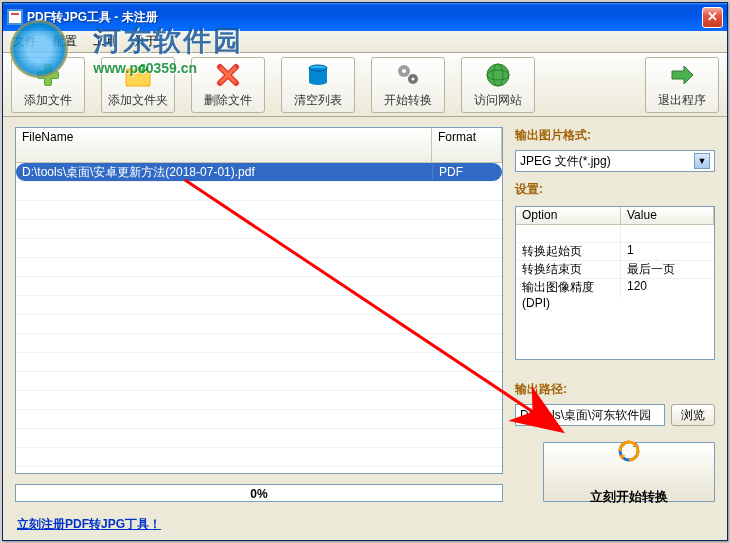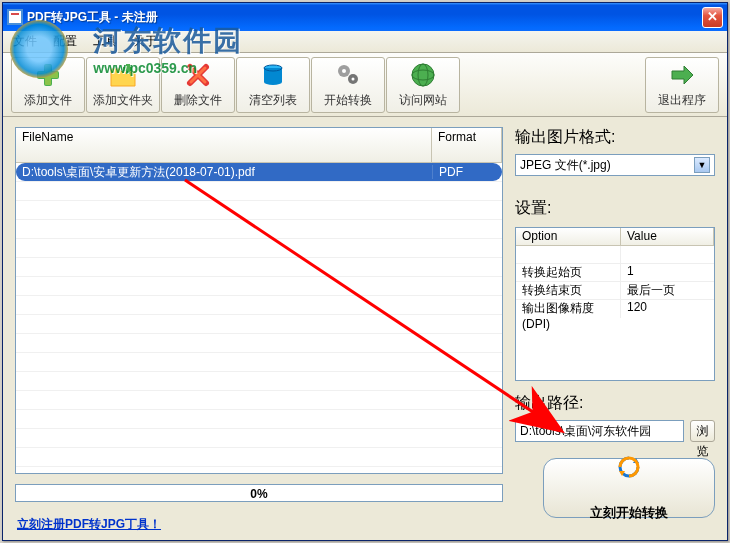--- a/index.html
+++ b/index.html
@@ -14,21 +14,21 @@
 
 .menubar { height: 22px; background: linear-gradient(to bottom, #f4f4ee, #ece9d8); display: flex; align-items: flex-end; padding: 0 2px; border-bottom: 1px solid #aca899; }
 .menu-item { padding: 2px 8px; cursor: pointer; }
 
 .watermark { position: absolute; top: 20px; left: 10px; z-index: 100; opacity: 0.85; pointer-events: none; }
 .watermark-badge { width: 58px; height: 58px; border-radius: 50%; background: radial-gradient(circle, #6ec6ff 30%, #008ad4 60%, #ffa500 75%, #008ad4 85%); display: inline-block; vertical-align: middle; }
 .watermark-text { display: inline-block; vertical-align: middle; margin-left: 22px; }
 .watermark-cn { font-size: 28px; font-weight: bold; color: #1a5a9c; text-shadow: 1px 1px 0 #fff; letter-spacing: 2px; }
 .watermark-url { font-size: 14px; color: #0a8a30; font-weight: bold; text-shadow: 1px 1px 0 #fff; }
 
-.toolbar { height: 64px; background: linear-gradient(to bottom, #fdfdfb, #ece9d8); border-bottom: 1px solid #aca899; display: flex; align-items: center; padding: 4px 8px; gap: 1px; }
+.toolbar { height: 64px; background: linear-gradient(to bottom, #fdfdfb, #ece9d8); border-bottom: 1px solid #aca899; display: flex; align-items: center; padding: 4px 8px; gap: 16px; }
 .tool-btn { width: 74px; height: 56px; background: linear-gradient(to bottom, #fff, #f0efe6); border: 1px solid #b8b4a0; border-radius: 3px; display: flex; flex-direction: column; align-items: center; justify-content: center; cursor: pointer; gap: 3px; }
 .tool-btn .ico { width: 28px; height: 28px; display: flex; align-items: center; justify-content: center; }
 .tool-btn .lbl { font-size: 12px; color: #333; }
 .tool-spacer { flex: 1; }
 
 .body-area { display: flex; padding: 10px 12px; gap: 12px; height: calc(100% - 28px - 22px - 64px - 28px); }
 
 .left-col { flex: 1; display: flex; flex-direction: column; }
 .file-table { flex: 1; background: #fff; border: 1px solid #7b9ebd; overflow: hidden; }
 .ft-head { display: flex; background: linear-gradient(to bottom, #fff, #f0efe5); border-bottom: 1px solid #c8c4b2; height: 35px; }
@@ -39,39 +39,39 @@
 .ft-row { display: flex; height: 18px; align-items: center; background: #316ac5; color: #fff; border-radius: 9px; }
 .ft-row .cell { padding: 0 6px; overflow: hidden; white-space: nowrap; }
 .ft-row .cell-name { flex: 1; }
 .ft-row .cell-fmt { width: 70px; border-left: 1px solid rgba(255,255,255,0.15); }
 
 .progress-wrap { margin-top: 10px; display: flex; align-items: center; }
 .progress-bar { flex: 1; height: 18px; background: #fff; border: 1px solid #7b9ebd; position: relative; }
 .progress-text { position: absolute; width: 100%; text-align: center; line-height: 18px; font-weight: bold; }
 
 .right-col { width: 200px; display: flex; flex-direction: column; gap: 6px; }
-.rlabel { font-size: 16px; color: #000000; }
+.rlabel { font-size: 12px; color: #a16207; font-weight: bold; }
 .combo { width: 100%; height: 22px; background: #fff; border: 1px solid #7b9ebd; padding: 2px 4px; display: flex; align-items: center; justify-content: space-between; cursor: pointer; }
 .combo .arrow { width: 16px; height: 16px; background: linear-gradient(to bottom,#dbeaff,#a8c8f0); border: 1px solid #7b9ebd; display: flex; align-items: center; justify-content: center; font-size: 9px; }
 
 .settings-box { background: #fff; border: 1px solid #7b9ebd; margin-top: 2px; }
 .settings-head { display: flex; background: linear-gradient(to bottom,#fff,#f0efe5); border-bottom: 1px solid #c8c4b2; height: 18px; }
 .settings-head .sh { padding: 1px 6px; border-right: 1px solid #c8c4b2; }
 .sh-opt { width: 105px; }
 .sh-val { flex: 1; }
 .settings-row { display: flex; height: 18px; border-bottom: 1px solid #eee; }
 .settings-row .sc { padding: 18px 6px; }
 .sc-opt { width: 105px; border-right: 1px solid #eee; }
 .sc-val { flex: 1; }
 
 .path-row { display: flex; gap: 6px; align-items: center; }
 .path-input { flex: 1; height: 22px; background: #fff; border: 1px solid #7b9ebd; padding: 2px 4px; overflow: hidden; white-space: nowrap; }
-.browse-btn { width: 25px; height: 22px; background: linear-gradient(to bottom,#fff,#ece9d8); border: 1px solid #aca899; border-radius: 3px; cursor: pointer; text-align: center; line-height: 20px; }
-
-.start-btn { margin-top: 10px; height: 60px; background: linear-gradient(to bottom,#fff,#e8e5d4); border: 1px solid #7b9ebd; border-radius: 13px; display: flex; flex-direction: column; align-items: center; justify-content: center; cursor: pointer; gap: 21px; margin-left: 28px; }
+.browse-btn { width: 44px; height: 22px; background: linear-gradient(to bottom,#fff,#ece9d8); border: 1px solid #aca899; border-radius: 3px; cursor: pointer; text-align: center; line-height: 20px; }
+
+.start-btn { margin-top: 10px; height: 60px; background: linear-gradient(to bottom,#fff,#e8e5d4); border: 1px solid #7b9ebd; border-radius: 1px; display: flex; flex-direction: column; align-items: center; justify-content: center; cursor: pointer; gap: 21px; margin-left: 28px; }
 .start-btn .slbl { font-weight: bold; font-size: 13px; }
 
 .footer { height: 28px; padding: 4px 14px; }
 .footer a { color: #0033cc; text-decoration: underline; font-weight: bold; cursor: pointer; }
 
 .arrow-svg { position: absolute; top: 175px; left: 180px; z-index: 50; pointer-events: none; }
 
 </style>
 </head>
 <body>
@@ -189,21 +189,21 @@
       </div>
     </div>
 
     <div class="right-col">
       <div class="rlabel">输出图片格式:</div>
       <div class="combo">
         <span>JPEG 文件(*.jpg)</span>
         <span class="arrow">▼</span>
       </div>
 
-      <div class="rlabel" style="margin-top:16px">设置:</div>
+      <div class="rlabel" style="margin-top:3px">设置:</div>
       <div class="settings-box">
         <div class="settings-head">
           <div class="sh sh-opt">Option</div>
           <div class="sh sh-val">Value</div>
         </div>
         <div class="settings-row">
           <div class="sc sc-opt">转换起始页</div>
           <div class="sc sc-val">1</div>
         </div>
         <div class="settings-row">

